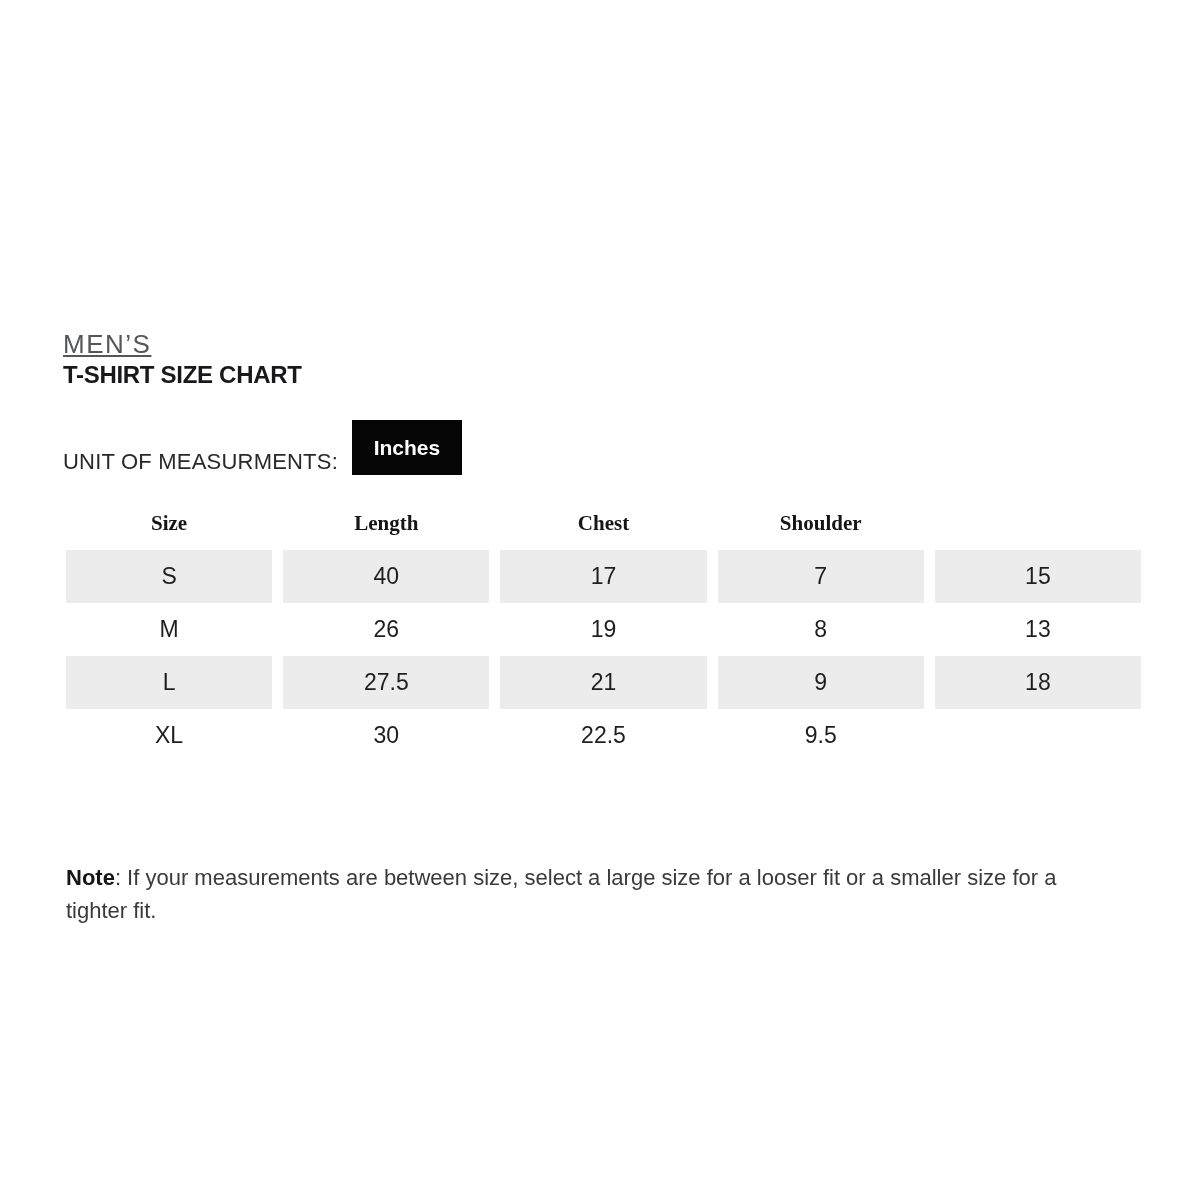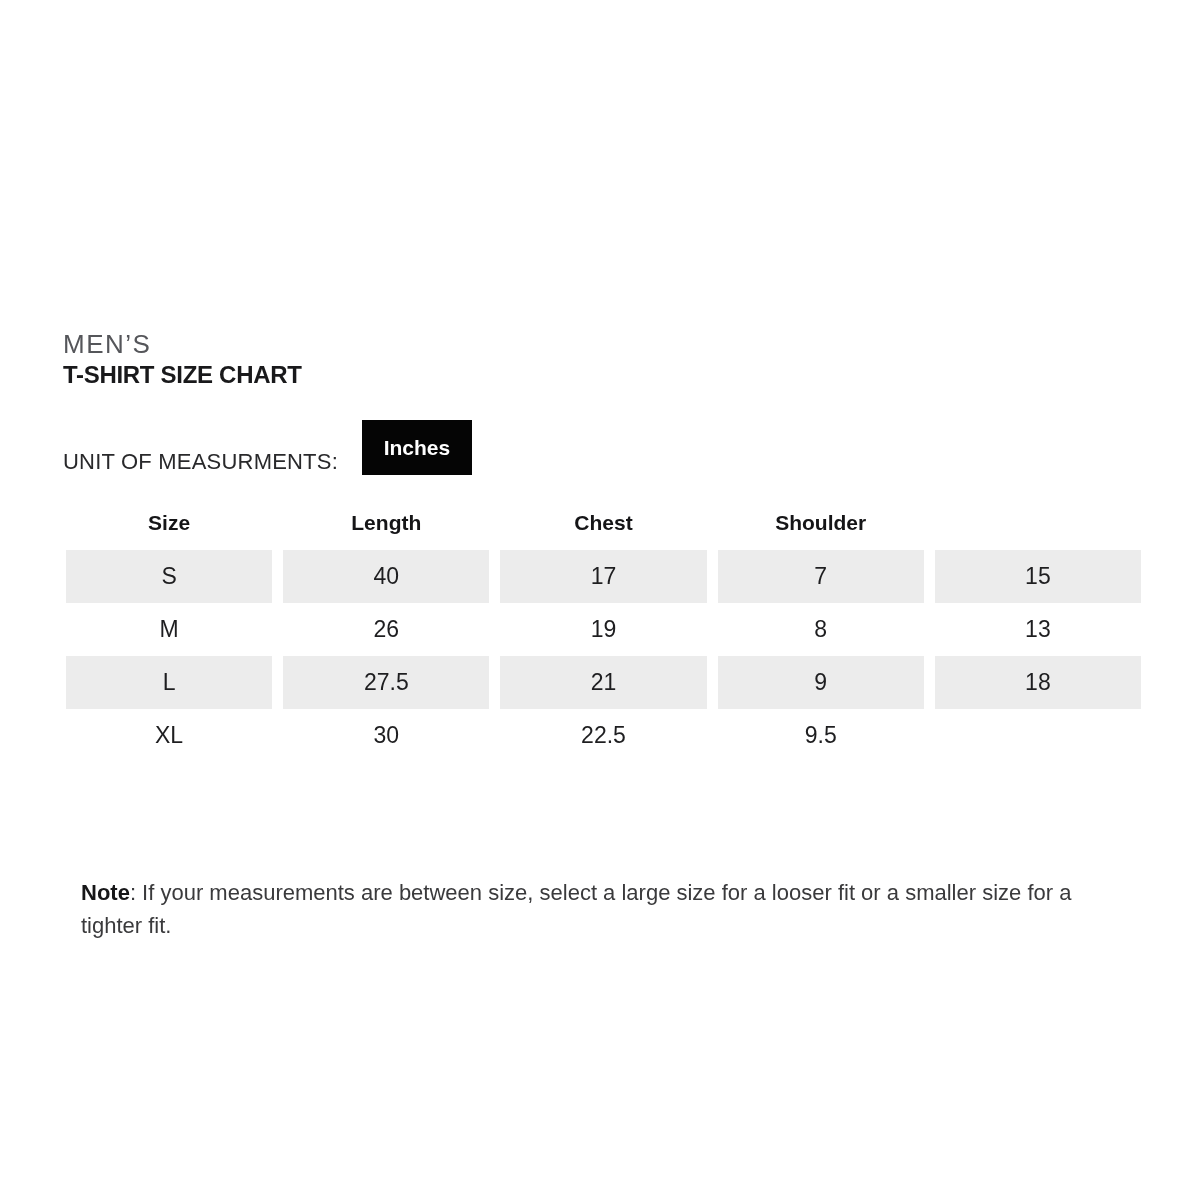--- a/index.html
+++ b/index.html
@@ -21,20 +21,21 @@
     position: absolute;
     left: 63px;
     top: 330px;
   }
   .eyebrow {
     font-size: 26px;
     line-height: 29px;
     letter-spacing: 1.5px;
     font-weight: 400;
     color: var(--title-muted, #55565a);
+    text-decoration: underline;
   }
   .main-title {
     font-size: 24px;
     line-height: 32px;
     letter-spacing: -0.3px;
     font-weight: 700;
     color: var(--text-dark, #19191b);
   }
 
   
@@ -45,21 +46,21 @@
     height: 55px;
     display: flex;
     align-items: flex-end;
   }
   .unit-label {
     font-size: 22px;
     letter-spacing: 0.2px;
     color: #29292b;
   }
   .unit-value {
-    margin-left: 24px;
+    margin-left: 14px;
     min-width: 110px;
     height: 55px;
     background: var(--accent-bg, #050505);
     color: var(--accent-text, #ffffff);
     font-size: 21px;
     font-weight: 700;
     display: flex;
     align-items: center;
     justify-content: center;
     box-sizing: border-box;
@@ -88,32 +89,33 @@
     align-items: center;
     justify-content: center;
     font-size: 23px;
     color: #1e1e20;
     height: 100%;
   }
   .t-head .t-cell {
     font-weight: 700;
     font-size: 21px;
     color: #151517;
+    font-family: Liberation Serif, serif;
   }
   .t-row.stripe .t-cell {
     background: var(--row-stripe, #ececec);
   }
 
   
   .note {
     position: absolute;
     left: 66px;
     top: 861px;
     width: 1042px;
-    margin: 15px;
+    margin: 0;
     font-size: 22px;
     line-height: 33px;
     color: #3a3a3c;
   }
   .note-label {
     font-weight: 700;
     color: #161618;
   }
 </style>
 </head>

